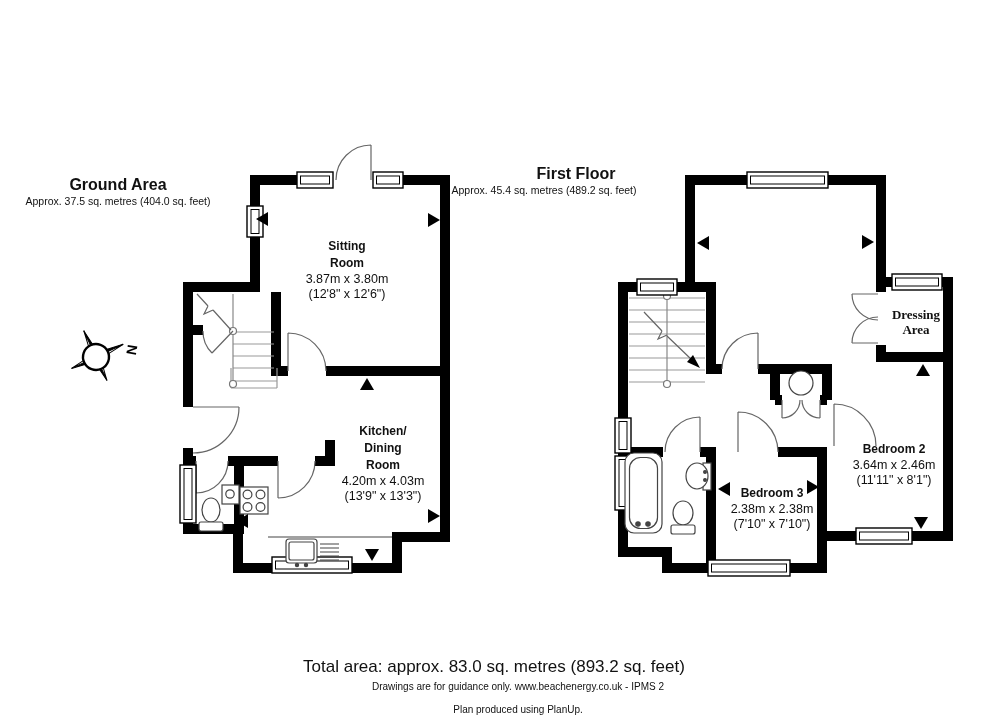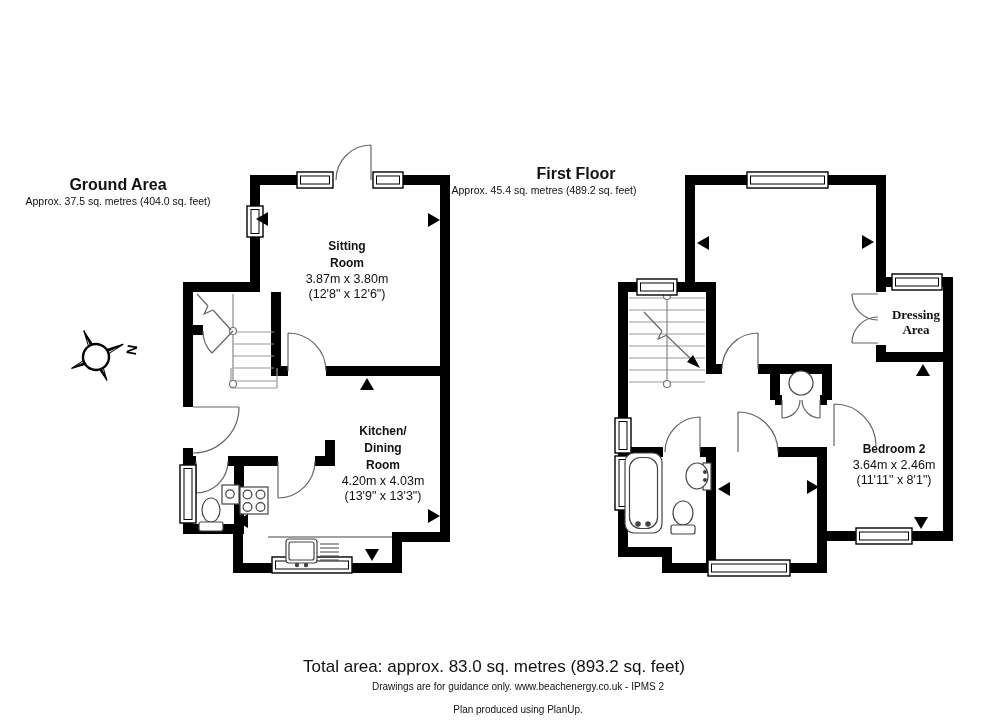--- a/index.html
+++ b/index.html
@@ -262,17 +262,22 @@
     <div class="small-name">Dressing</div>
     <div class="small-name">Area</div>
   </div>
 
   <div class="lbl" style="left:894px;top:441px">
     <div class="room-name">Bedroom 2</div>
     <div class="room-dim">3.64m x 2.46m</div>
     <div class="room-dim">(11'11" x 8'1")</div>
   </div>
 
+  <div class="lbl" style="left:772px;top:485px">
+    <div class="room-name">Bedroom 3</div>
+    <div class="room-dim">2.38m x 2.38m</div>
+    <div class="room-dim">(7'10" x 7'10")</div>
+  </div>
 
   <div class="lbl total" style="left:494px;top:657px">Total area: approx. 83.0 sq. metres (893.2 sq. feet)</div>
   <div class="lbl fine" style="left:494px;top:681px">Drawings are for guidance only. www.beachenergy.co.uk - IPMS 2</div>
   <div class="lbl fine" style="left:494px;top:704px">Plan produced using PlanUp.</div>
 </div>
 
 </body></html>

